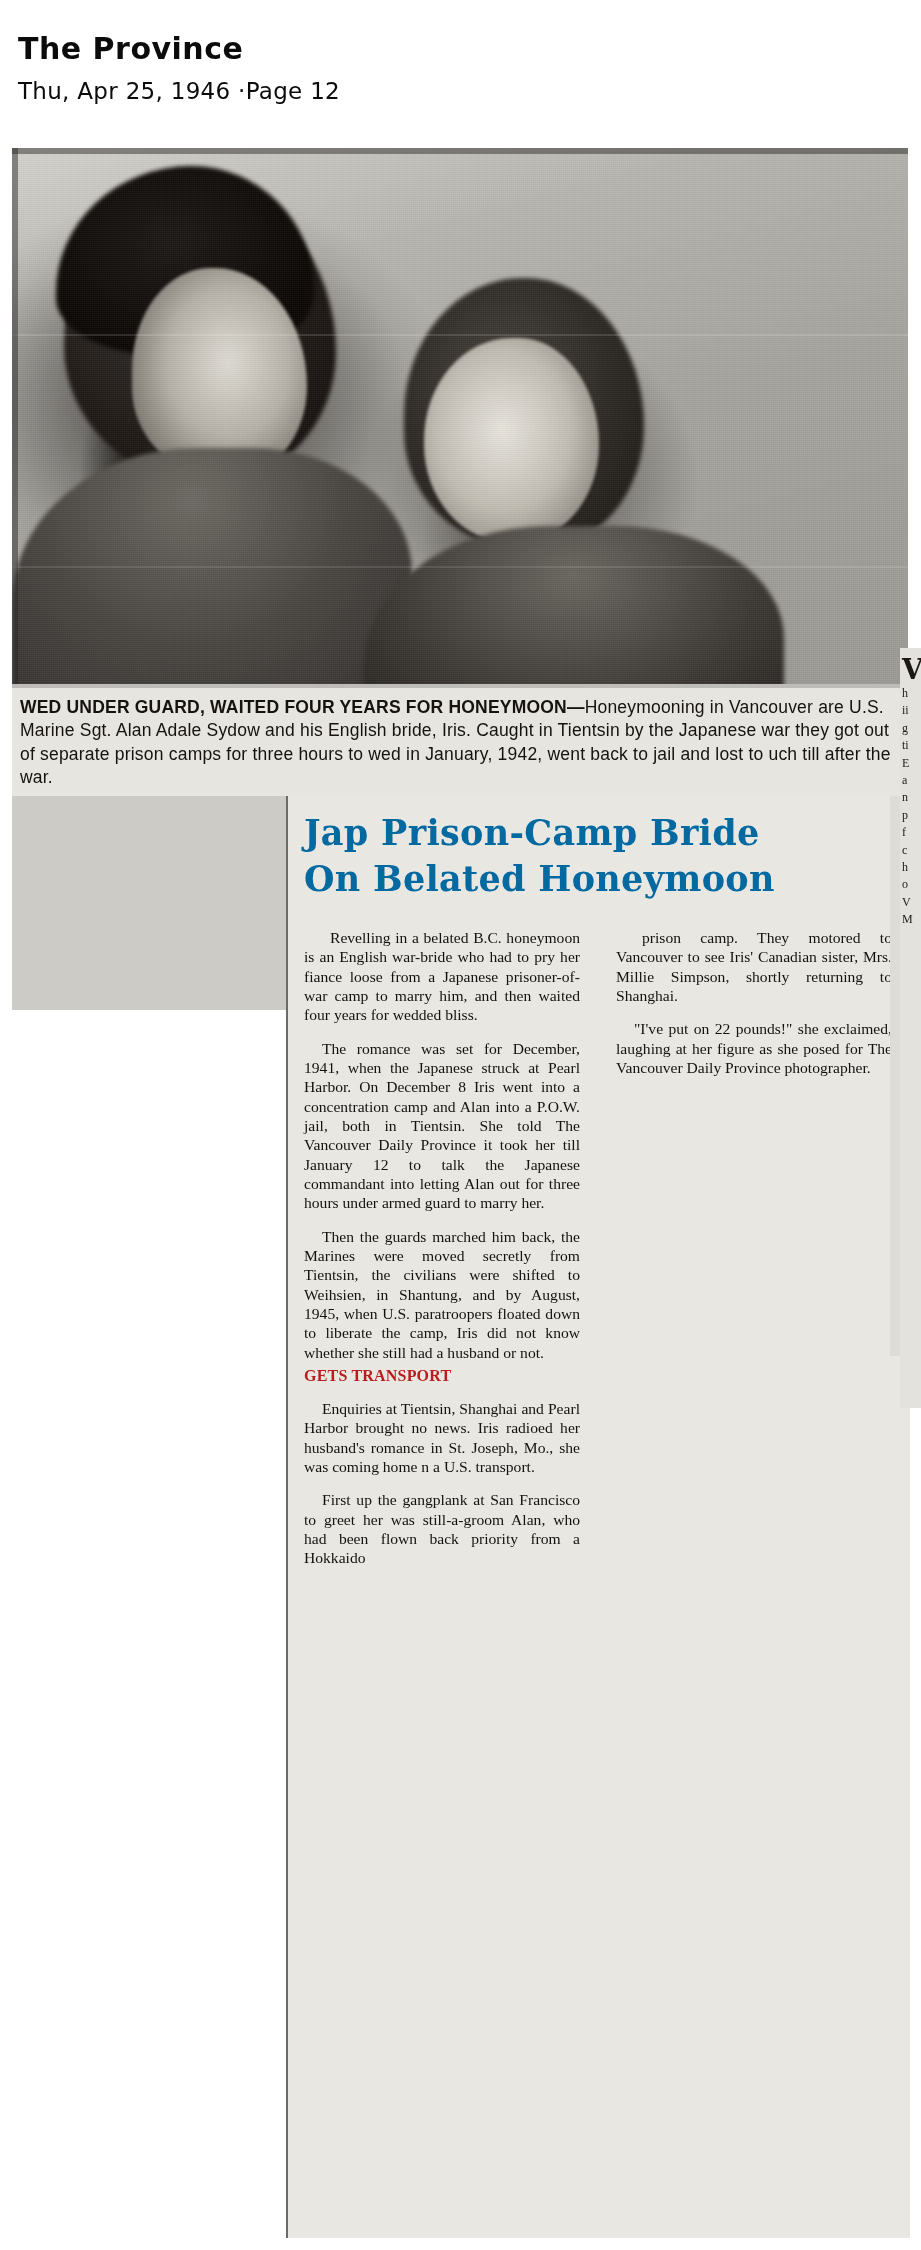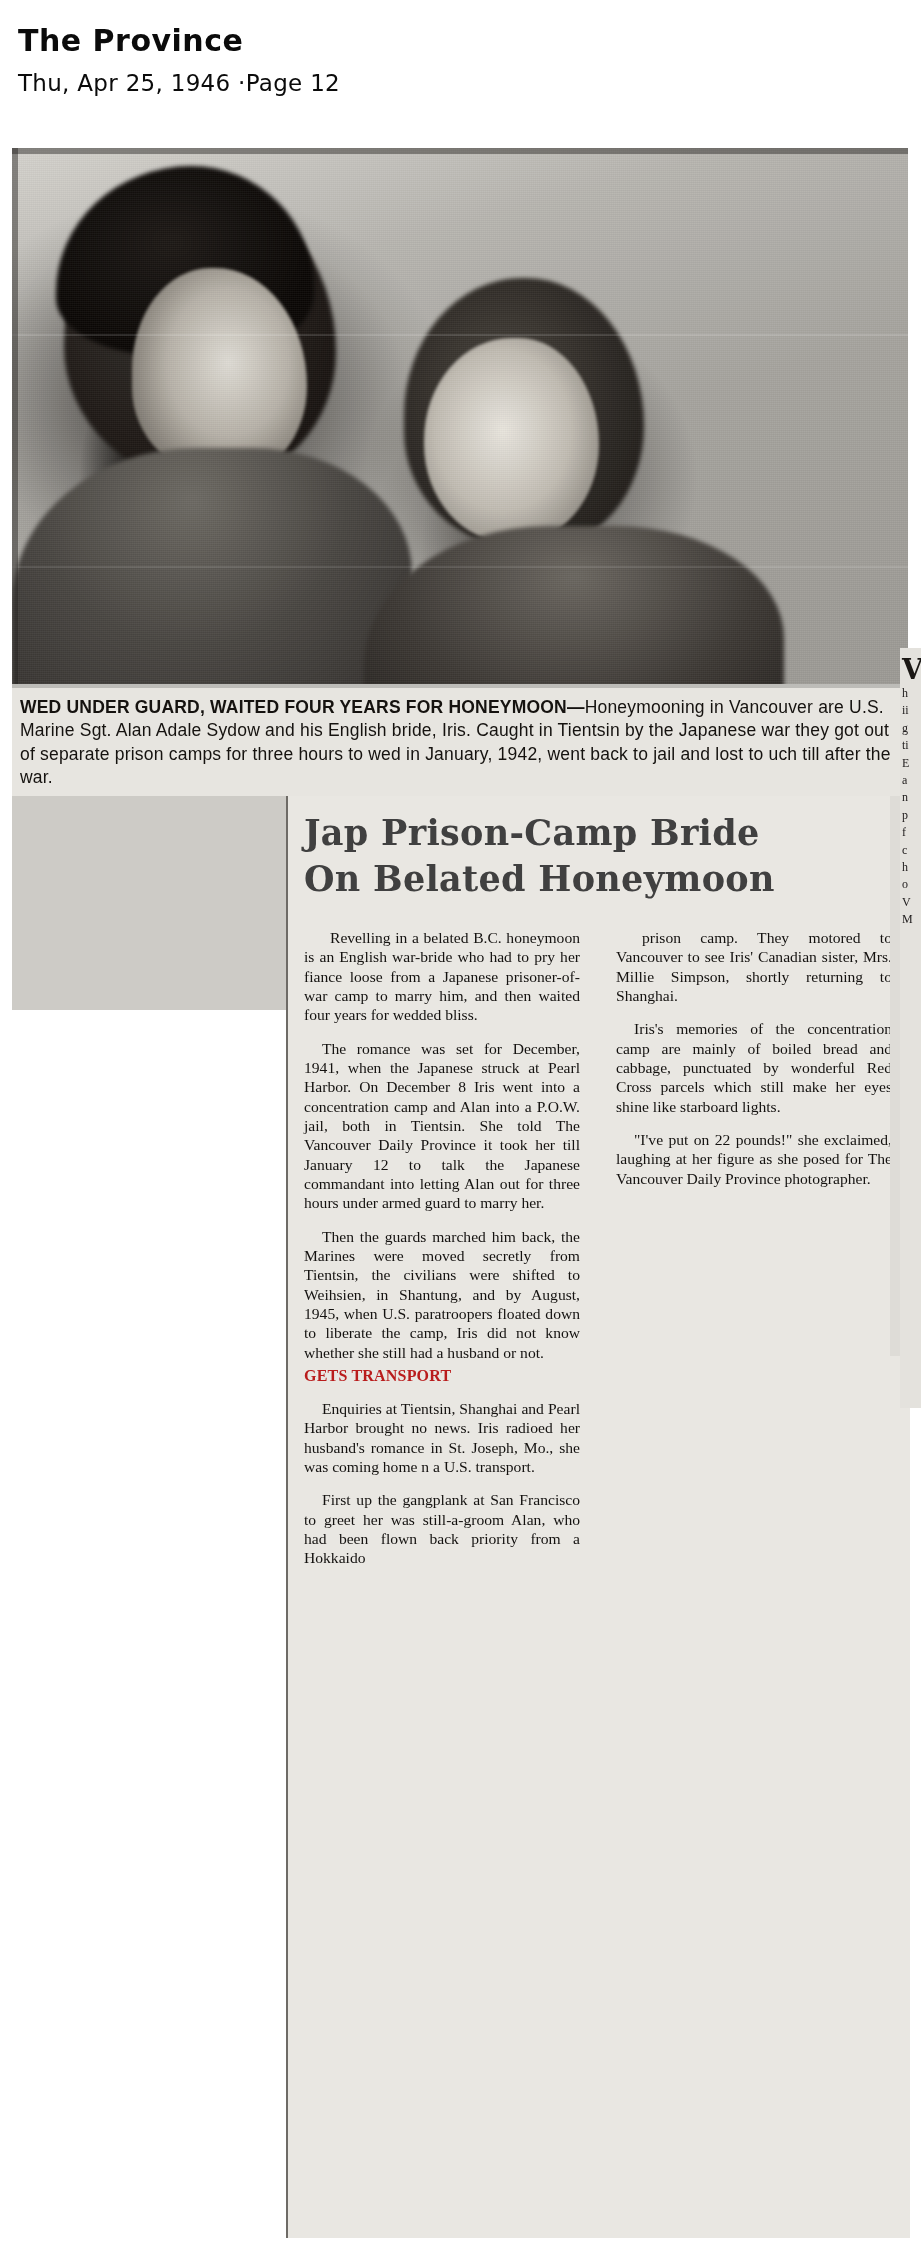--- a/index.html
+++ b/index.html
@@ -1,21 +1,21 @@
 <!DOCTYPE html>
 <html><head>
 <meta charset="utf-8">
 <style>
   html,body{margin:0;padding:0;background:#ffffff;}
   body{width:921px;height:2250px;font-family:"Liberation Sans",sans-serif;color:#111;}
   .page{position:relative;width:921px;height:2250px;overflow:hidden;}
 
   
   .masthead{padding:22px 0 0 18px;}
-  .masthead .title{font-family:"DejaVu Sans",sans-serif;font-size:30px;font-weight:700;letter-spacing:.5px;color:#0b0b0b;line-height:1.25;}
+  .masthead .title{font-family:"DejaVu Sans",sans-serif;font-size:30px;font-weight:700;letter-spacing:.5px;color:#0b0b0b;line-height:1.25;margin-top:8px;}
   .masthead .dateline{font-family:"DejaVu Sans",sans-serif;font-size:23px;font-weight:400;letter-spacing:.3px;color:#0b0b0b;margin-top:10px;}
 
   
   .clip{position:absolute;left:12px;top:148px;width:896px;height:2090px;background:#bdbcb8;}
 
   
   .photo-wrap{position:absolute;left:0;top:0;width:896px;height:536px;overflow:hidden;background:#8d8c88;}
   .photo{position:absolute;inset:0;
     background:
       radial-gradient(ellipse 150px 200px at 175px 330px, rgba(20,18,16,.92) 0%, rgba(20,18,16,.75) 40%, rgba(90,88,84,0) 72%),
@@ -49,21 +49,21 @@
   .caption p{margin:0;font-family:"Liberation Sans",sans-serif;font-size:17.5px;line-height:1.33;color:#15120f;letter-spacing:.2px;}
   .caption b{font-weight:700;}
 
   
   .lower{position:absolute;left:0;top:648px;width:896px;height:1442px;background:#c9c7c2;}
   .article{position:absolute;left:274px;top:0;width:622px;height:1442px;background:#e9e7e2;border-left:2px solid #6e6b66;}
   .leftcol{position:absolute;left:0;top:0;width:274px;height:214px;background:#cdcbc6;}
   .bottomleft{position:absolute;left:0;top:214px;width:274px;height:1228px;background:#ffffff;}
   .rightstrip{position:absolute;left:878px;top:0;width:18px;height:560px;background:#dedcd7;}
 
-  .hl{font-family:"DejaVu Serif",serif;font-weight:700;color:#404040;letter-spacing:.3px;}
+  .hl{font-family:"DejaVu Serif",serif;font-weight:700;color:#0369a1;letter-spacing:.3px;}
   .headline1{position:absolute;left:16px;top:16px;font-size:35px;}
   .headline2{position:absolute;left:16px;top:62px;font-size:35px;}
 
   .cols{position:absolute;left:16px;top:118px;width:588px;}
   .col{width:276px;float:left;}
   .col.right{margin-left:36px;}
   .col p{margin:14px 0 0 0;font-family:"Liberation Serif",serif;font-size:15.6px;line-height:1.24;color:#141210;text-align:justify;text-indent:18px;}
   .col p.first{text-indent:26px;}
   .subhead{font-family:"Liberation Serif",serif;font-weight:700;font-size:16px;margin:5px 0 1px 0;color:#b91c1c;letter-spacing:.2px;}
 
@@ -118,21 +118,20 @@
           <div class="col">
             <p class="first">Revelling in a belated B.C. honeymoon is an English war-bride who had to pry her fiance loose from a Japanese prisoner-of-war camp to marry him, and then waited four years for wedded bliss.</p>
             <p>The romance was set for December, 1941, when the Japanese struck at Pearl Harbor. On December 8 Iris went into a concentration camp and Alan into a P.O.W. jail, both in Tientsin. She told The Vancouver Daily Province it took her till January 12 to talk the Japanese commandant into letting Alan out for three hours under armed guard to marry her.</p>
             <p>Then the guards marched him back, the Marines were moved secretly from Tientsin, the civilians were shifted to Weihsien, in Shantung, and by August, 1945, when U.S. paratroopers floated down to liberate the camp, Iris did not know whether she still had a husband or not.</p>
             <div class="subhead">GETS TRANSPORT</div>
             <p>Enquiries at Tientsin, Shanghai and Pearl Harbor brought no news. Iris radioed her husband's romance in St. Joseph, Mo., she was coming home n a U.S. transport.</p>
             <p>First up the gangplank at San Francisco to greet her was still-a-groom Alan, who had been flown back priority from a Hokkaido</p>
           </div>
           <div class="col right">
             <p class="first">prison camp. They motored to Vancouver to see Iris' Canadian sister, Mrs. Millie Simpson, shortly returning to Shanghai.</p>
-            <p>Iris's memories of the concentration camp are mainly of boiled bread and cabbage, punctuated by wonderful Red Cross parcels which still make her eyes shine like starboard lights.</p>
             <p>"I've put on 22 pounds!" she exclaimed, laughing at her figure as she posed for The Vancouver Daily Province photographer.</p>
           </div>
         </div>
       </div>
 
       <div class="rightstrip"></div>
     </div>
   </div>
 
   <div class="ghost">

